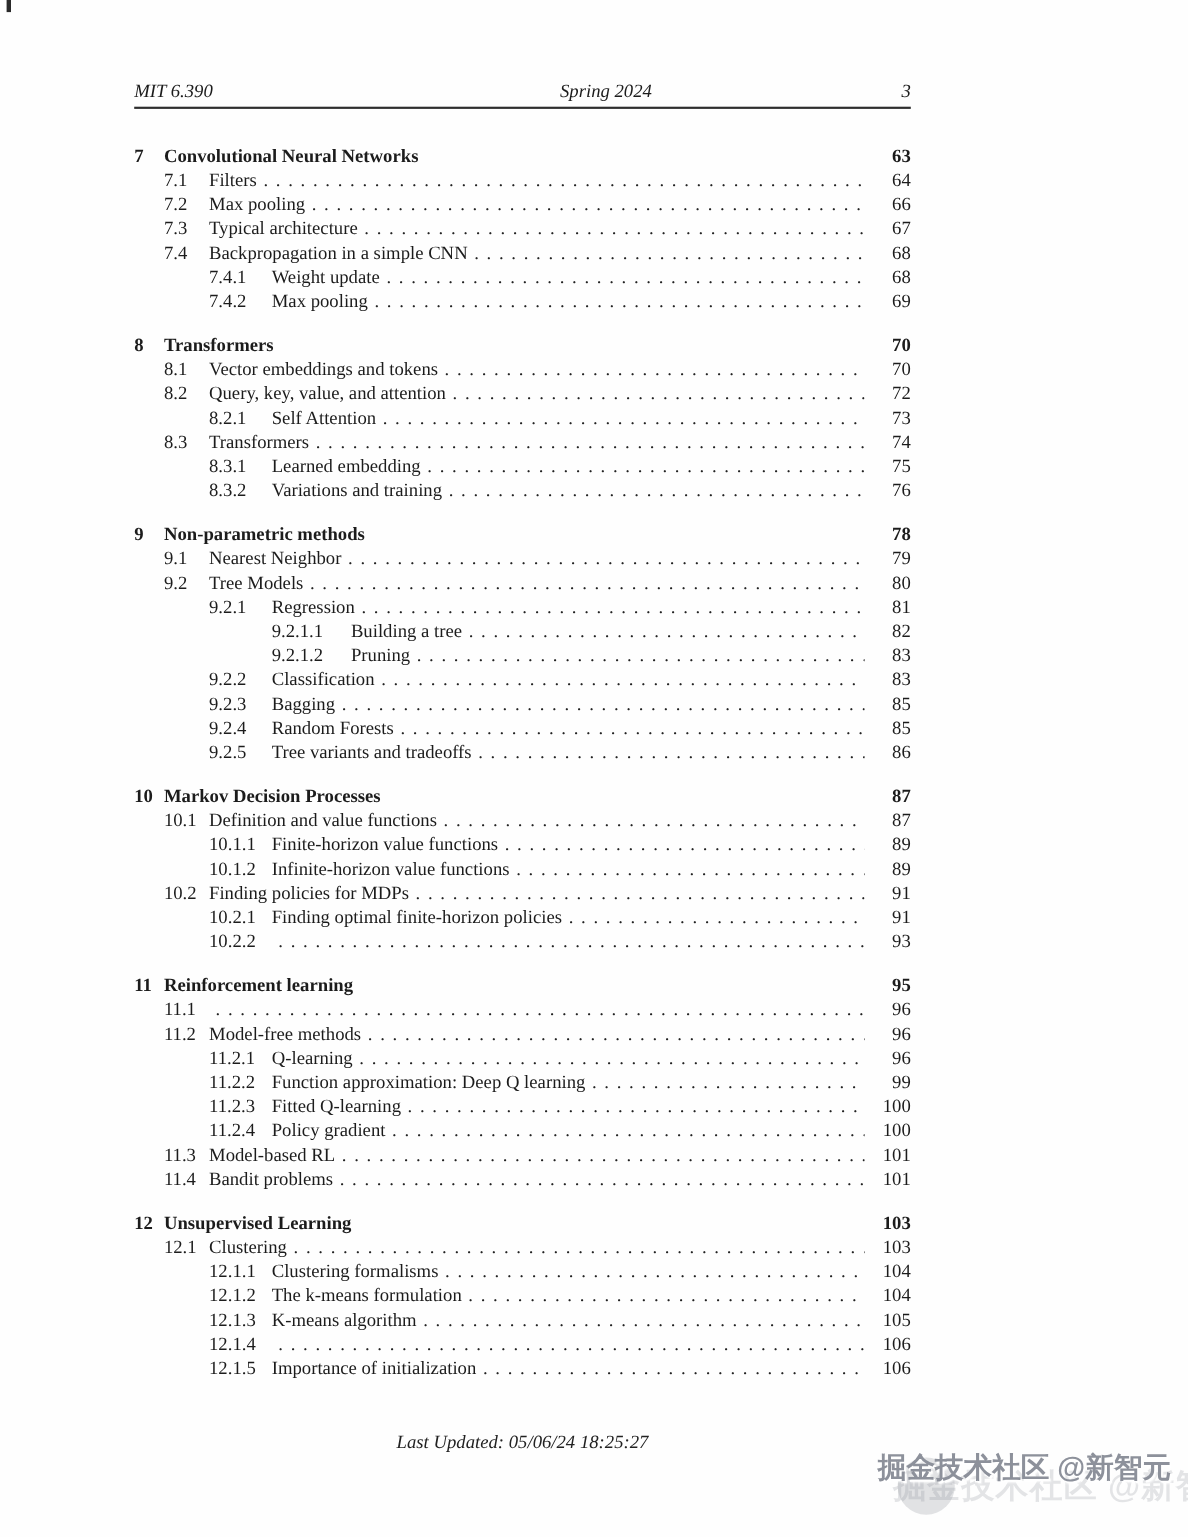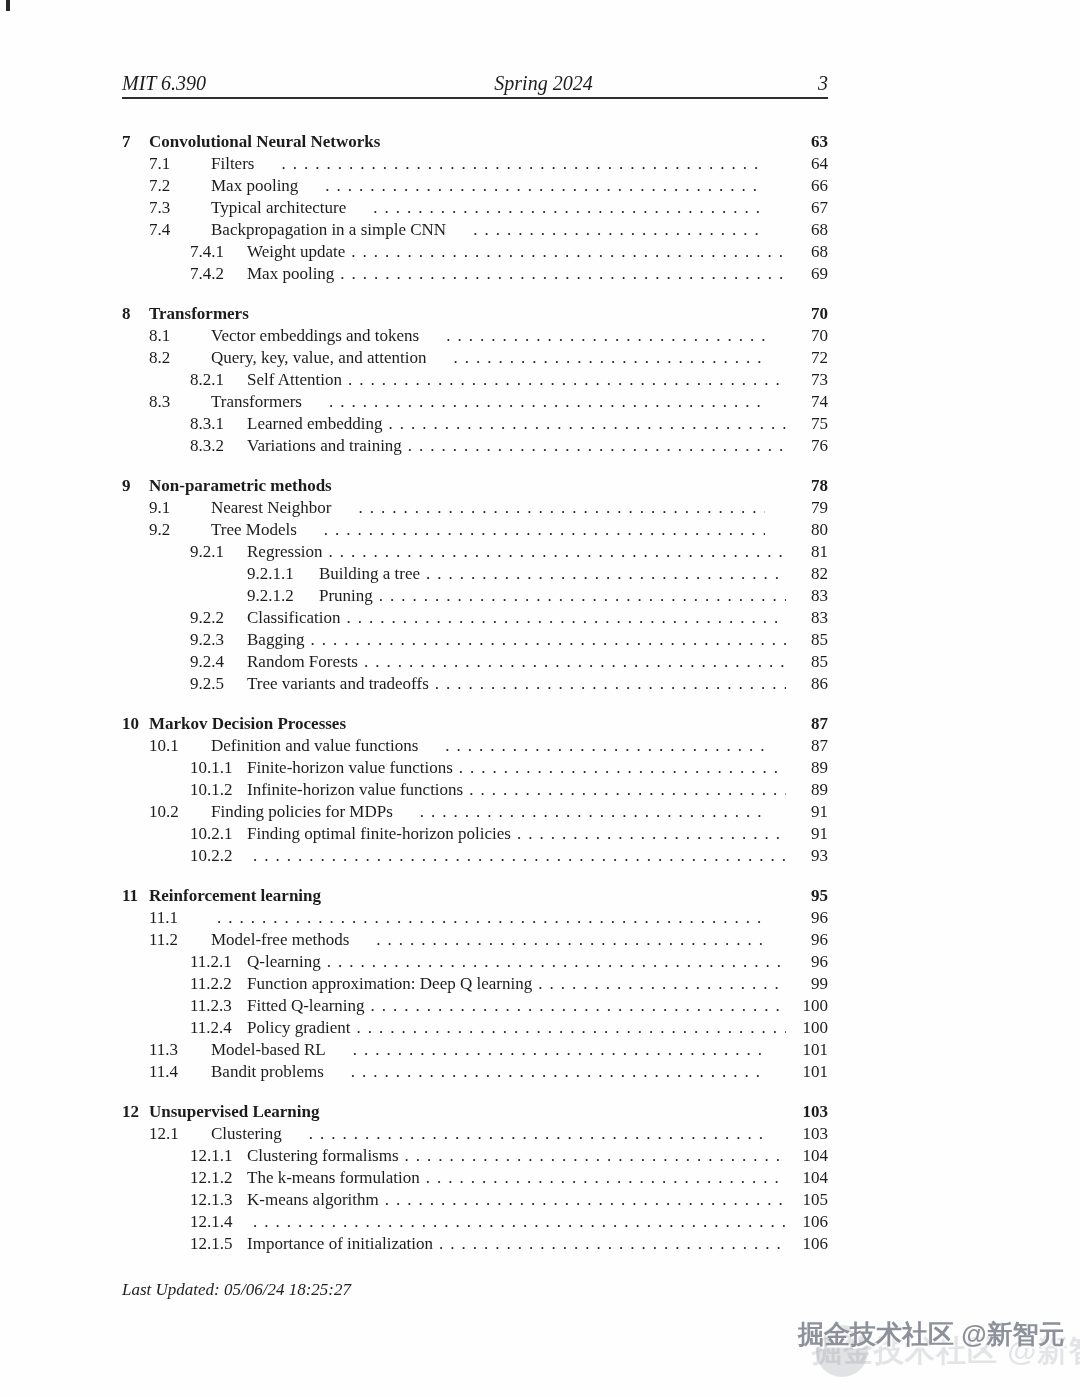--- a/index.html
+++ b/index.html
@@ -26,21 +26,21 @@
   }
   .content {
     position: absolute;
     left: 122px;
     top: 72px;
     width: 706px;
   }
   .header {
     display: flex;
     align-items: baseline;
-    font-size: 20px;
+    font-size: 17px;
     line-height: 22px;
     font-style: italic;
   }
   .header .h-left   { flex: 1; text-align: left; }
   .header .h-center { flex: 1; text-align: right; }
   .header .h-right  { flex: 1; text-align: right; }
   .rule {
     border-bottom: 2px solid #2e2e2e;
     margin-top: 3px;
   }
@@ -64,31 +64,31 @@
     color: #222222;
   }
   .row .pg {
     flex: none;
     min-width: 34px;
     text-align: right;
   }
   .lvl0 { font-weight: bold; margin-top: 18px; }
   .lvl0 .num { width: 27px; }
   .lvl0 .leader { visibility: hidden; }
-  .lvl1 { padding-left: 27px; gap: 21px; }
+  .lvl1 { padding-left: 27px; }
   .lvl1 .num { width: 41px; }
   .lvl2 { padding-left: 68px; }
   .lvl2 .num { width: 57px; }
   .lvl3 { padding-left: 125px; }
   .lvl3 .num { width: 72px; }
   .footer {
-    margin-top: 25px;
+    margin-top: 46px;
     font-size: 17px;
     font-style: italic;
-    text-align: left;
+    text-align: center;
     color: #222222;
   }
   .watermark {
     position: absolute;
     right: 22px;
     bottom: 18px;
     width: 260px;
     height: 70px;
     font-family: "Liberation Sans", "DejaVu Sans", sans-serif;
     pointer-events: none;

